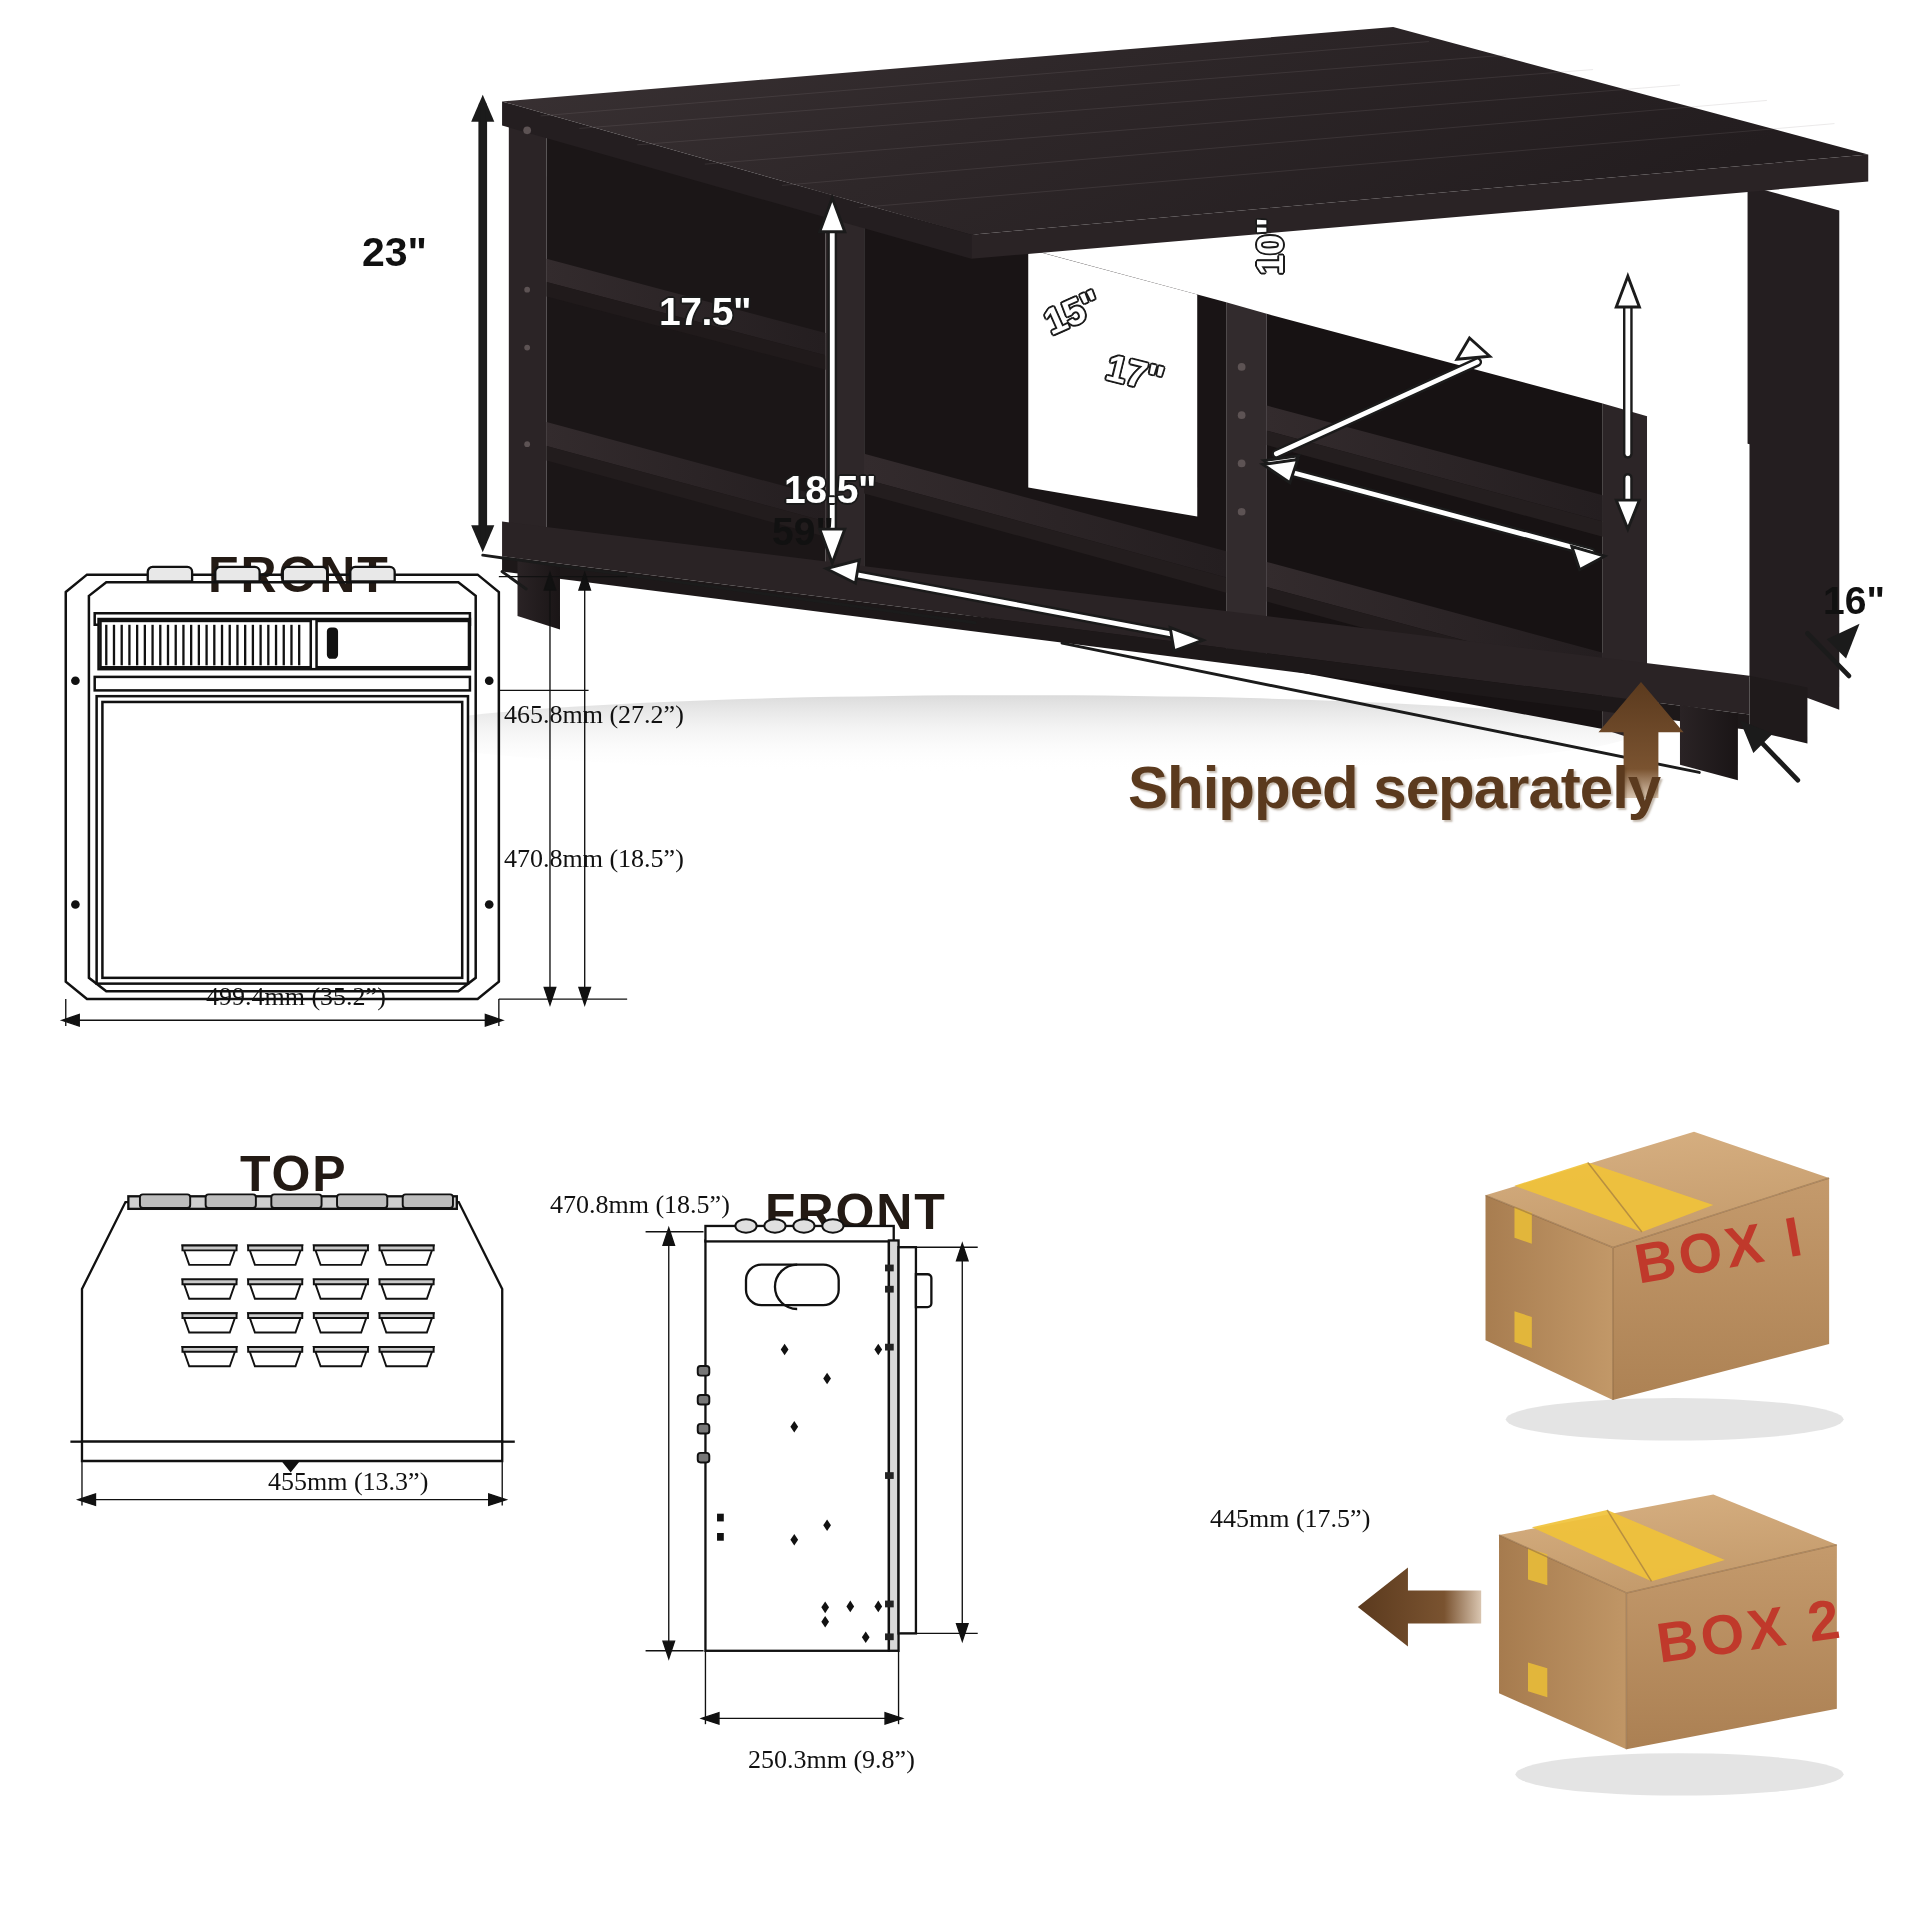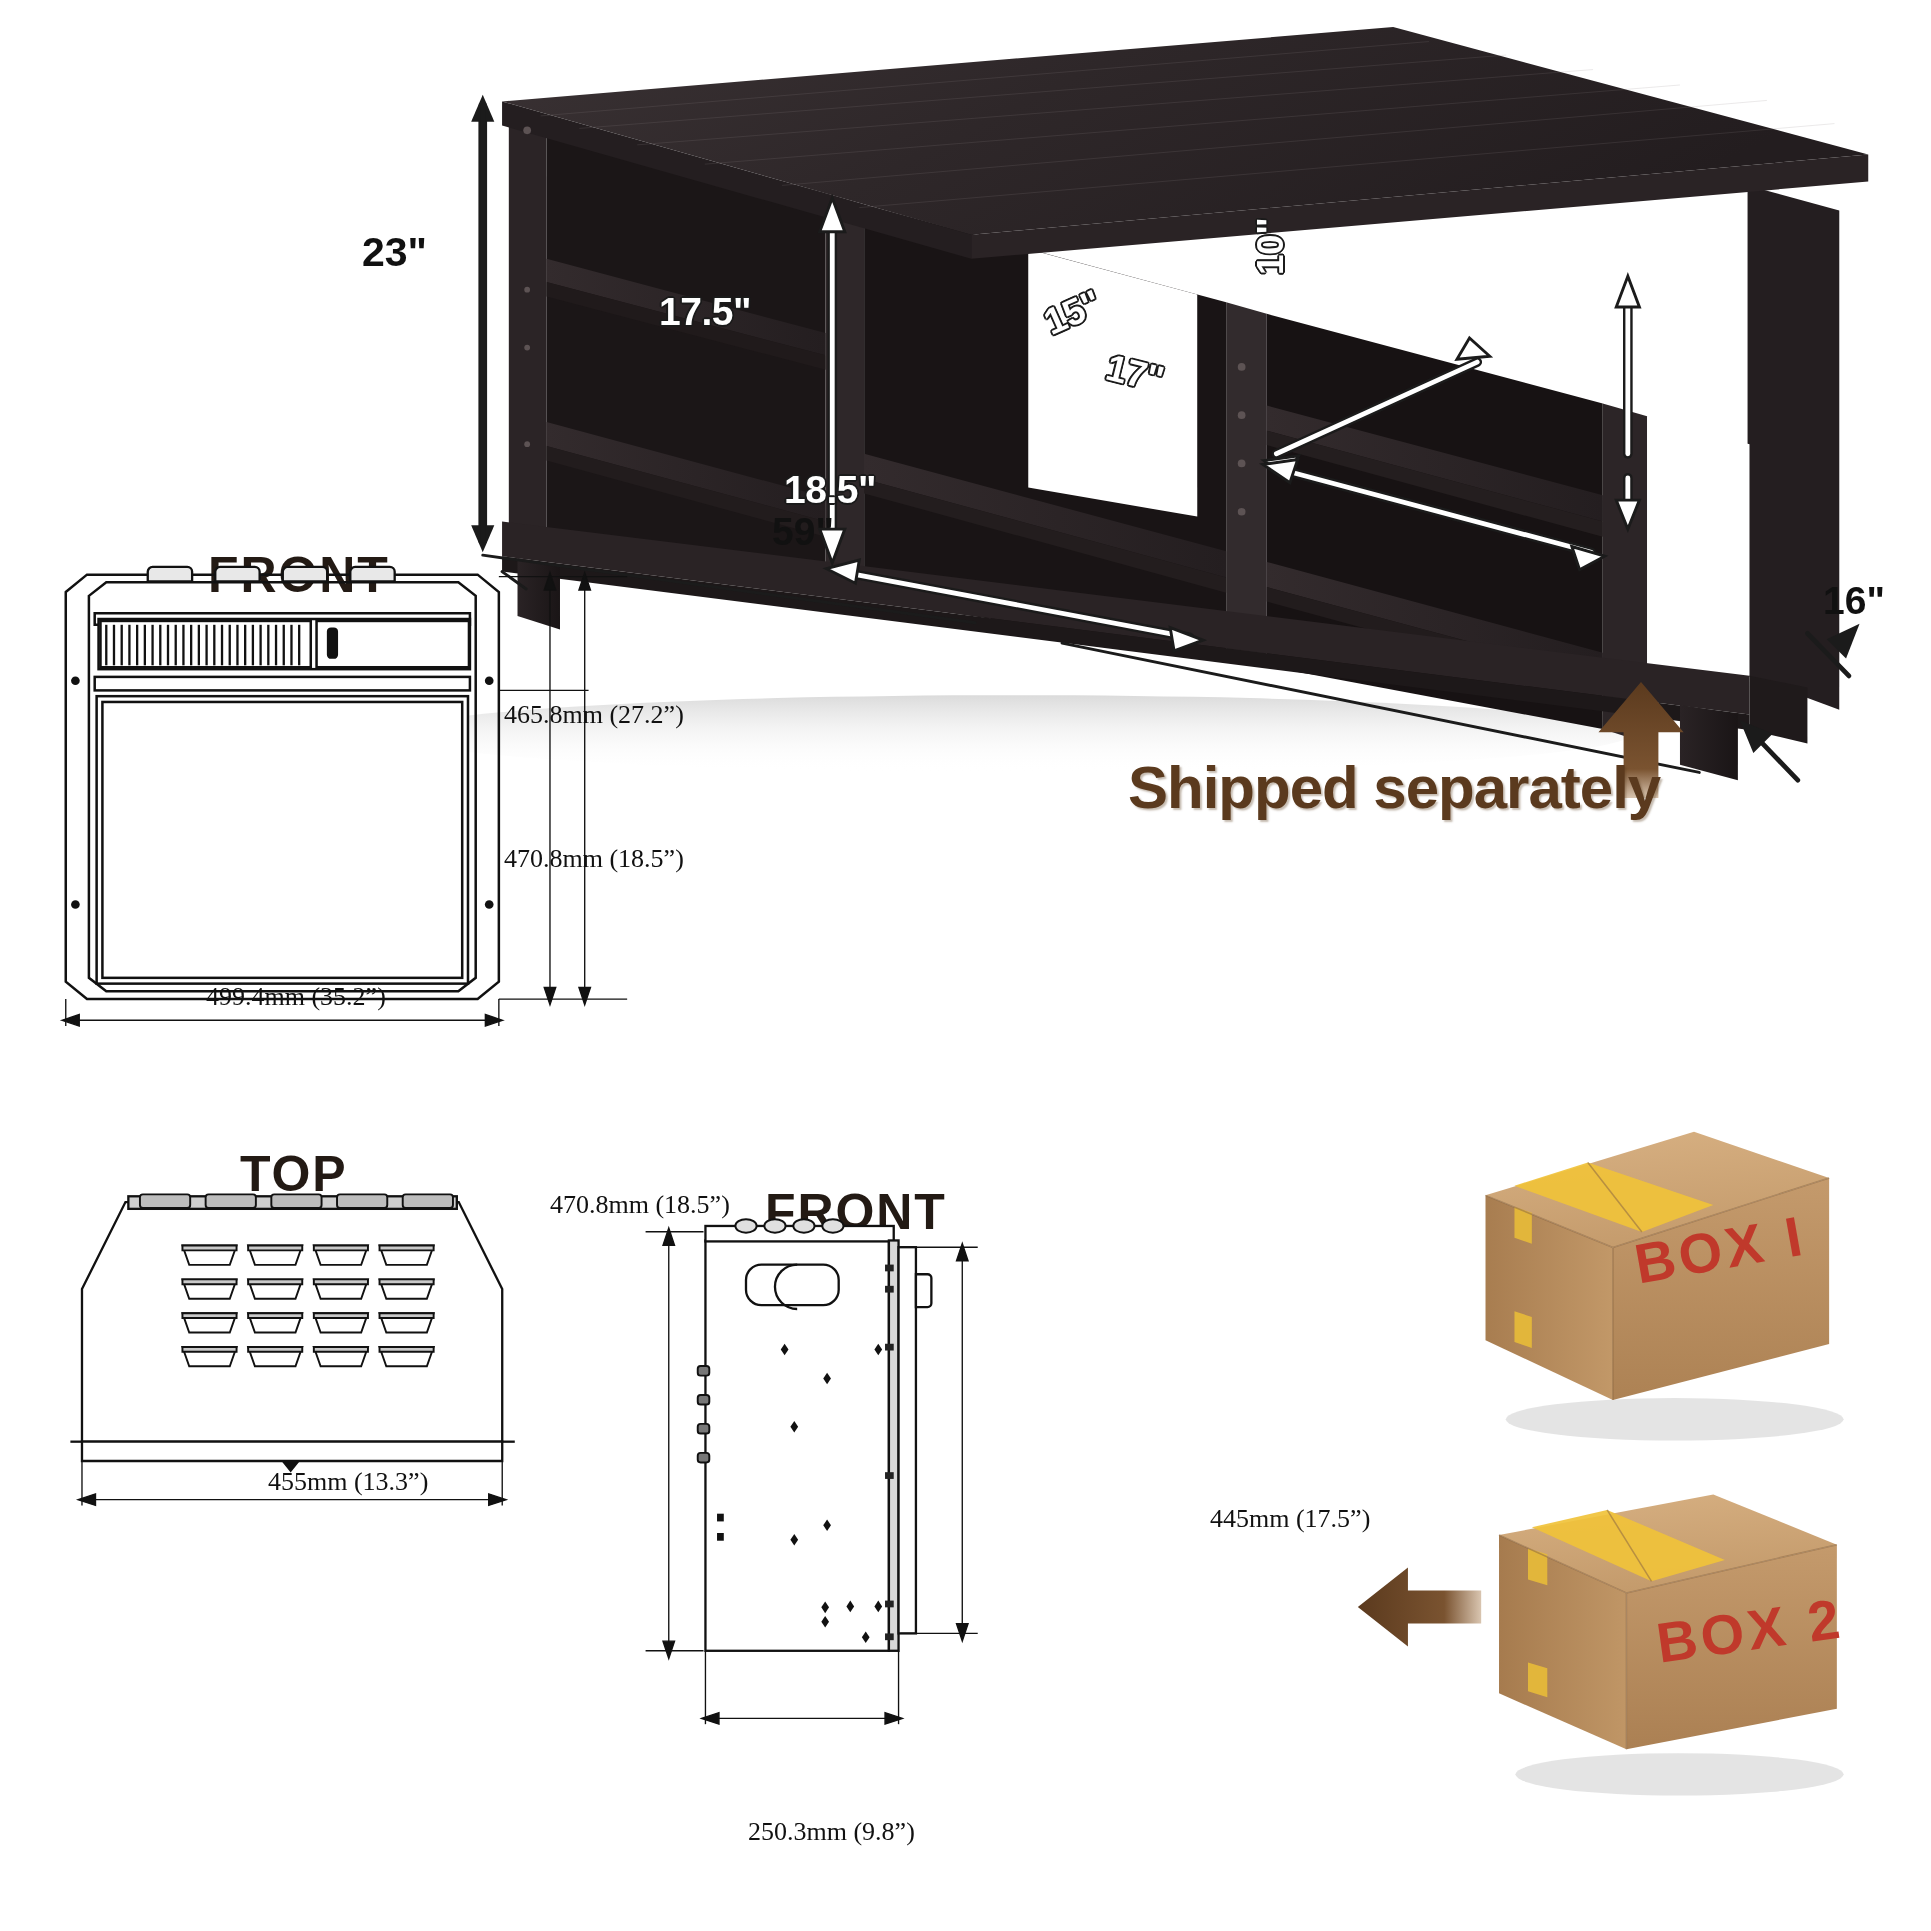--- a/index.html
+++ b/index.html
@@ -500,21 +500,21 @@
       <line x1="110" y1="470" x2="110" y2="546"></line>
       <line x1="310" y1="470" x2="310" y2="546"></line>
       <line x1="116" y1="540" x2="304" y2="540"></line>
       <polygon points="106,540 124,534 124,546" fill="#111"></polygon>
       <polygon points="314,540 296,534 296,546" fill="#111"></polygon>
     </g>
   </svg>
 
   <div class="techlabel" style="left:550px; top:1190px;">470.8mm (18.5”)</div>
   <div class="techlabel" style="left:1210px; top:1504px;">445mm (17.5”)</div>
-  <div class="techlabel" style="left:748px; top:1817px;">250.3mm (9.8”)</div>
+  <div class="techlabel" style="left:748px; top:1745px;">250.3mm (9.8”)</div>
 
   <svg class="tech-svg" width="116" height="126" viewBox="0 0 120 130" style="left:1583px; top:676px;">
     <defs>
       <linearGradient id="gArrow" x1="0" y1="0" x2="0" y2="1">
         <stop offset="0%" stop-color="#5b3a1e"></stop>
         <stop offset="75%" stop-color="#7a5330"></stop>
         <stop offset="100%" stop-color="#d9c5b0"></stop>
       </linearGradient>
     </defs>
     <polygon points="60,6 104,58 78,58 78,126 42,126 42,58 16,58" fill="url(#gArrow)"></polygon>

